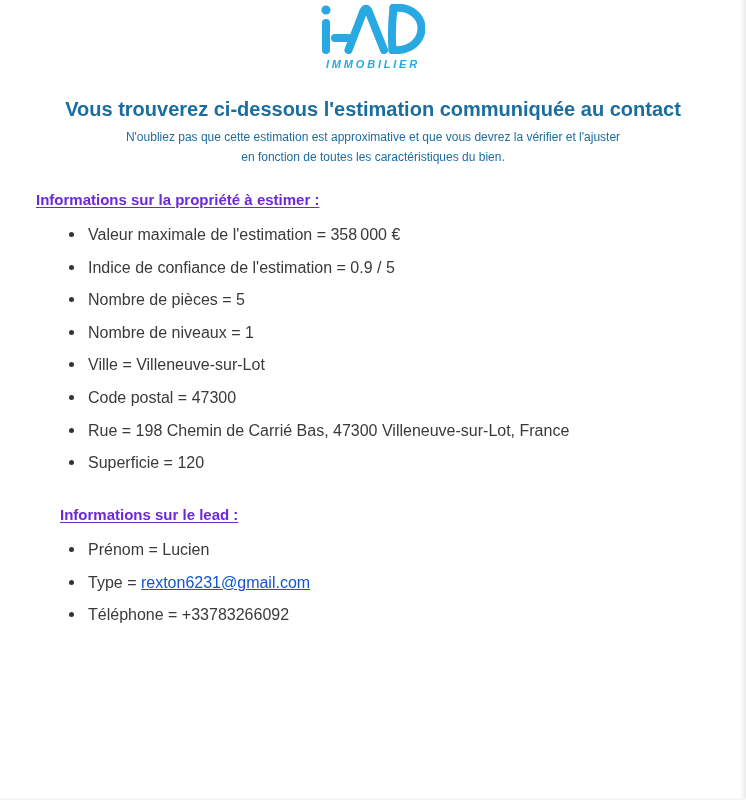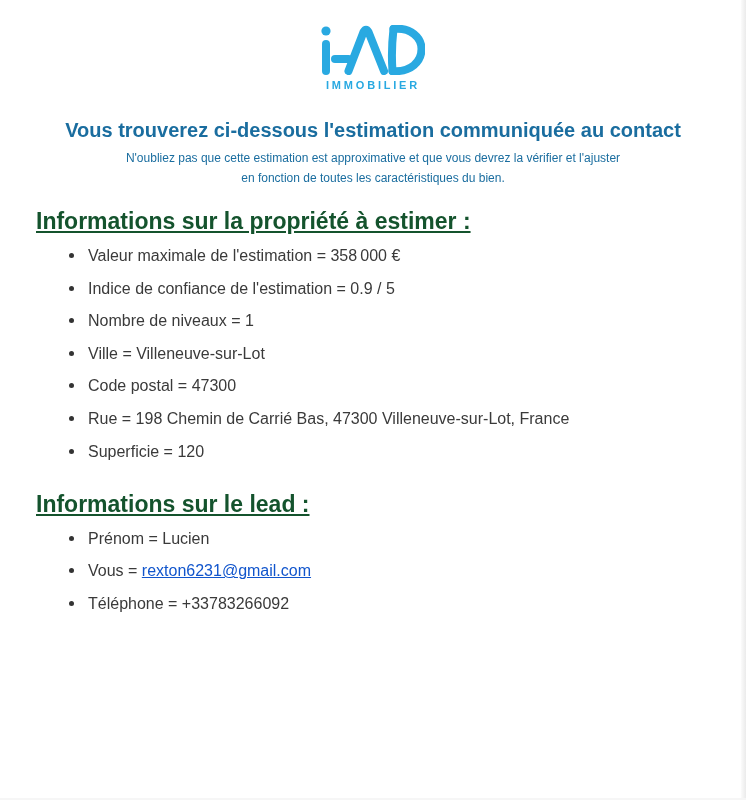--- a/index.html
+++ b/index.html
@@ -24,22 +24,23 @@
   .edge-bottom {
     position: absolute;
     bottom: 0; left: 0;
     width: 100%; height: 2px;
     background: #f6f6f6;
   }
   .content { padding: 0 36px; }
 
   .logo-wrap {
     text-align: center;
-    padding-top: 25px;
+    padding-top: 4px;
     line-height: 0;
+    font-style: italic;
   }
   .logo-sub {
     display: block;
     margin-top: 3px;
     line-height: 15px;
     font-size: 11px;
     font-weight: bold;
     letter-spacing: 2.8px;
     color: var(--brand, #29a9e1);
   }
@@ -56,28 +57,28 @@
     margin: 6px auto 0 auto;
     text-align: center;
     font-size: 12px;
     line-height: 20px;
     color: var(--heading, #1a6d9f);
     max-width: 620px;
   }
 
   .section-heading {
     margin: 23px 0 0 0;
-    font-size: 23px;
+    font-size: 15px;
     line-height: 20px;
     font-weight: bold;
-    color: #14532d;
+    color: #6d28d9;
     text-decoration: underline;
     text-underline-offset: 2px;
   }
-  .section-heading.second { margin-top: 33px; }
+  .section-heading.second { margin-top: 33px; margin-left: 24px; }
 
   ul.bullet-list {
     list-style: none;
     margin: 15px 0 0 0;
     padding: 0;
   }
   ul.bullet-list li {
     position: relative;
     padding-left: 52px;
     margin-bottom: 13.6px;
@@ -122,30 +123,31 @@
 
   <div class="subtitle">
     <span>N'oubliez pas que cette estimation est approximative et que vous devrez la vérifier et l'ajuster</span><br>
     <span>en fonction de toutes les caractéristiques du bien.</span>
   </div>
 
   <div class="section-heading">Informations sur la propriété à estimer :</div>
   <ul class="bullet-list">
       <li>Valeur maximale de l'estimation = 358 000 €</li>
       <li>Indice de confiance de l'estimation = 0.9 / 5</li>
+      <li>Nombre de pièces = 5</li>
       <li>Nombre de niveaux = 1</li>
       <li>Ville = Villeneuve-sur-Lot</li>
       <li>Code postal = 47300</li>
       <li>Rue = 198 Chemin de Carrié Bas, 47300 Villeneuve-sur-Lot, France</li>
       <li>Superficie = 120</li>
     </ul>
 
   <div class="section-heading second">Informations sur le lead :</div>
   <ul class="bullet-list">
       <li>Prénom = Lucien</li>
-      <li><span>Vous = </span><a class="email-link" href="#">rexton6231@gmail.com</a></li>
+      <li><span>Type = </span><a class="email-link" href="#">rexton6231@gmail.com</a></li>
       <li>Téléphone = +33783266092</li>
     </ul>
 
 </div>
 
 <div class="edge-right"></div>
 <div class="edge-bottom"></div>
 
 </body></html>

